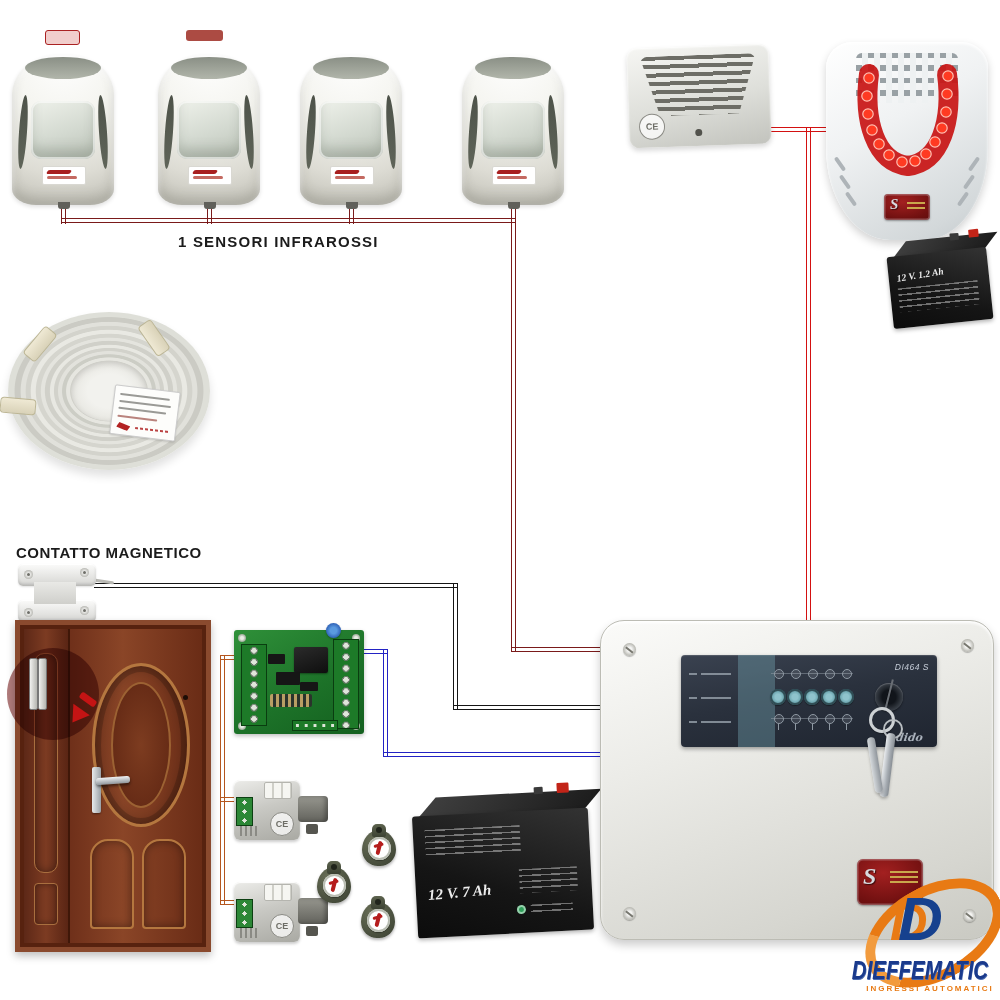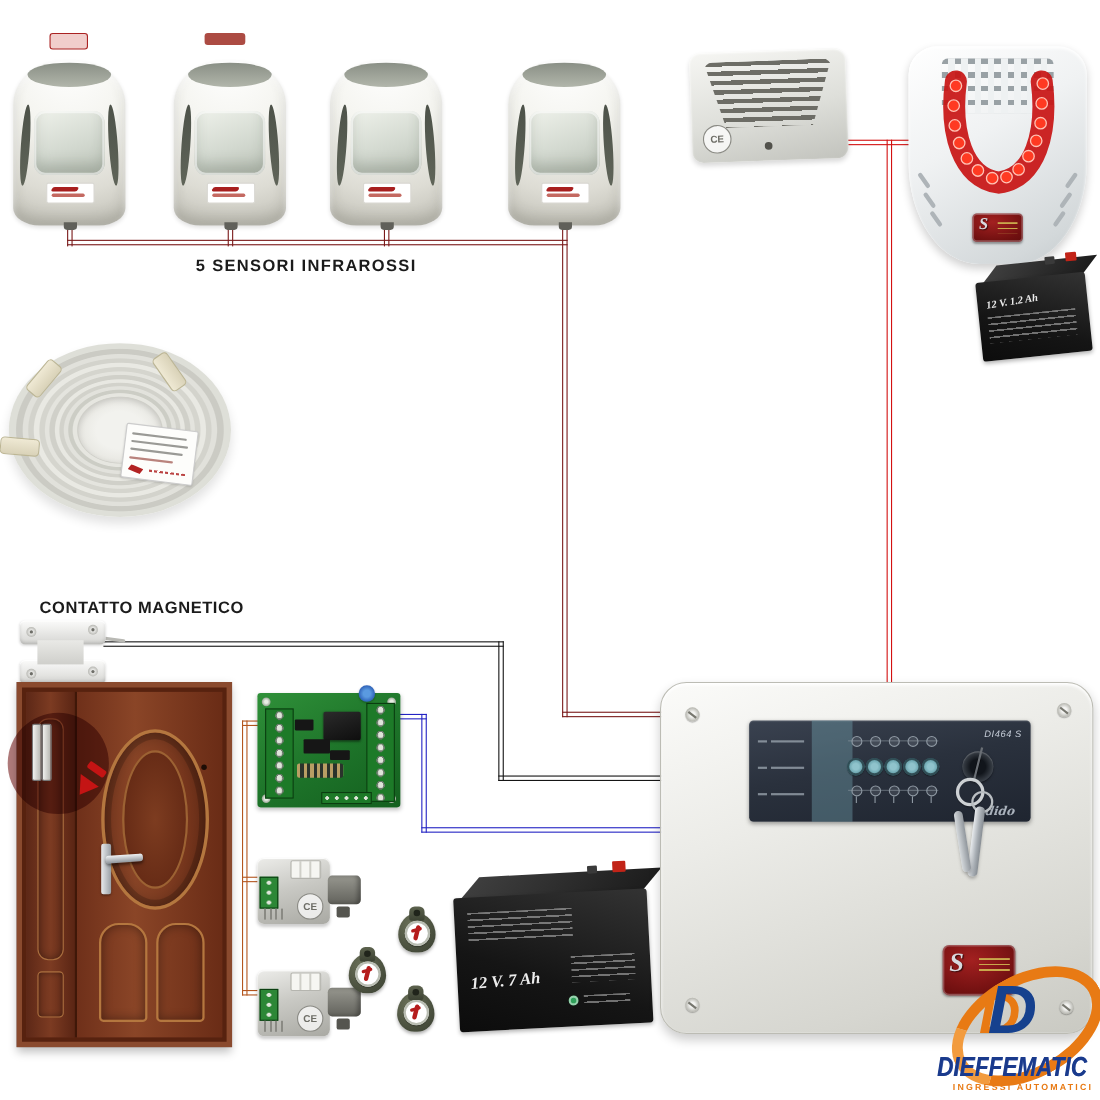--- a/index.html
+++ b/index.html
@@ -221,21 +221,21 @@
   </div>
   <div class="pir" style="left:462px">
     <i class="cap"></i>
     <i class="slot sl"></i>
     <i class="slot sr"></i>
     <i class="lens"></i>
     <i class="lbl"></i>
     <i class="foot"></i>
   </div>
 
-  <div class="biglabel" style="left:178px;top:233px">5 SENSORI INFRAROSSI</div>
+  <div class="biglabel" style="left:178px;top:233px">1 SENSORI INFRAROSSI</div>
 
   <div class="siren">
     <div class="grille"></div>
     <div class="ce-badge" style="left:10px;bottom:8px">CE</div>
     <div class="hole"></div>
   </div>
 
   <div class="osiren">
     <div class="grille"></div>
     <svg width="122" height="128" viewBox="0 0 122 128">
@@ -287,21 +287,21 @@
     <div class="labelC">
       <i class="row" style="top:7px;width:50px"></i>
       <i class="row" style="top:14px;width:52px"></i>
       <i class="row" style="top:21px;width:48px"></i>
       <i class="row" style="top:29px;width:40px;background:#b9837d"></i>
       <i class="rlogo"></i>
       <i class="rdots"></i>
     </div>
   </div>
 
-  <div class="biglabel" style="left:36px;top:544px;letter-spacing:.5px">CONTATTO MAGNETICO</div>
+  <div class="biglabel" style="left:16px;top:544px;letter-spacing:.5px">CONTATTO MAGNETICO</div>
   <div class="mcontact">
     <i class="pig"></i>
     <i class="mc-bar" style="top:2px"></i>
     <i class="mc-bar" style="top:38px"></i>
     <i class="mc-mid"></i>
     <i class="screw" style="left:6px;top:8px"></i>
     <i class="screw" style="left:62px;top:6px"></i>
     <i class="screw" style="left:6px;top:46px"></i>
     <i class="screw" style="left:62px;top:44px"></i>
   </div>

